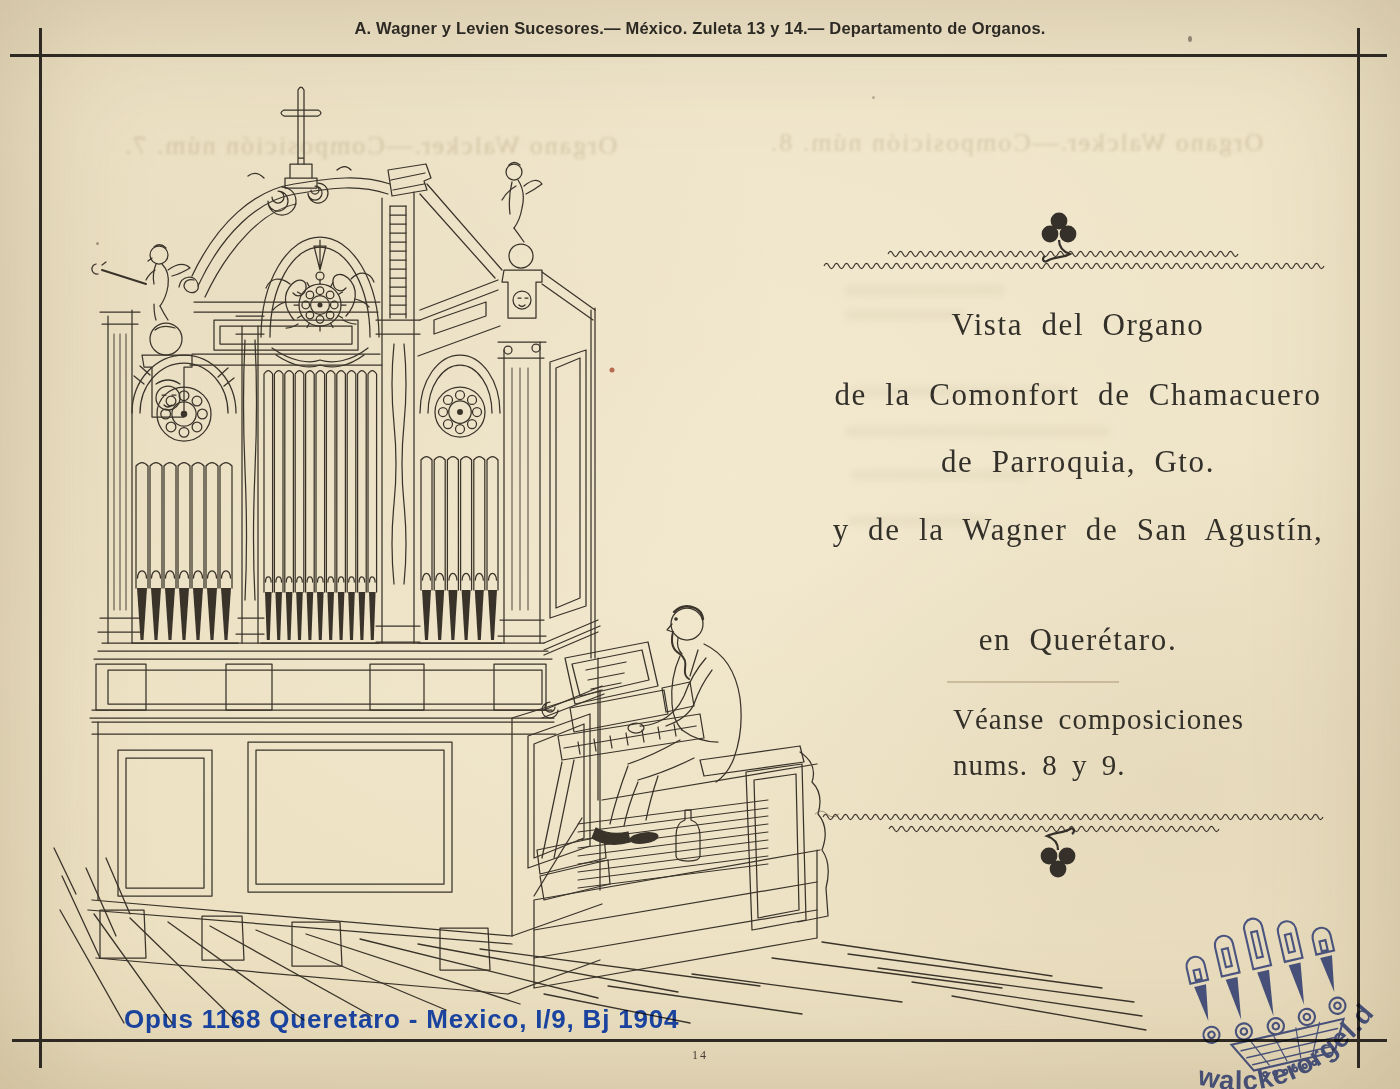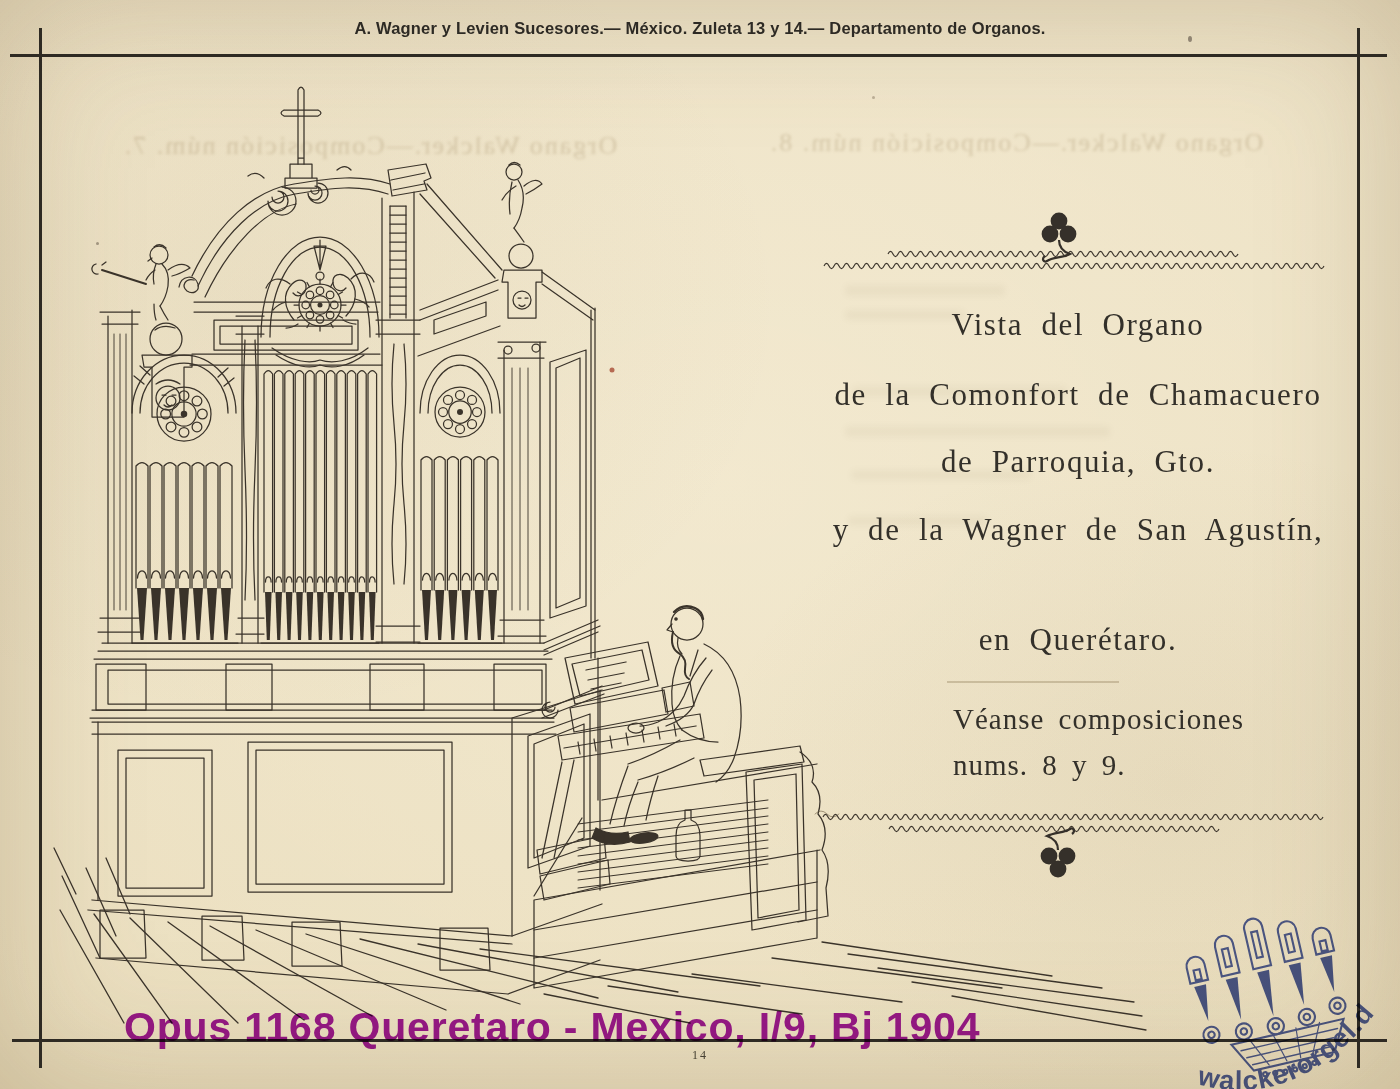--- a/index.html
+++ b/index.html
@@ -32,22 +32,22 @@
   .ornament.flip{transform:rotate(180deg);}
   
   .ghost{position:absolute;transform:scaleX(-1);filter:blur(1.4px);opacity:.26;
     color:#8d744a;font-family:"Liberation Serif",serif;font-size:26px;
     letter-spacing:2px;text-align:center;z-index:1;white-space:nowrap;}
   .smudge{position:absolute;background:#7a6747;opacity:.06;filter:blur(3px);z-index:1;border-radius:4px;}
   .faint-rule{position:absolute;left:947px;top:681px;width:172px;height:2px;
     background:#8d7a55;opacity:.35;filter:blur(.6px);z-index:1;}
   
   #opus-caption{position:absolute;left:124px;top:1004px;z-index:5;
-    font-family:"Liberation Sans",sans-serif;font-weight:bold;font-size:41px;
-    color:#a21caf;letter-spacing:.8px;mix-blend-mode:multiply;white-space:nowrap;}
+    font-family:"Liberation Sans",sans-serif;font-weight:bold;font-size:26px;
+    color:#1d4ed8;letter-spacing:.8px;mix-blend-mode:multiply;white-space:nowrap;}
   
   #page-number{position:absolute;left:640px;top:1048px;width:120px;text-align:center;
     font-family:"Liberation Serif",serif;font-size:12px;letter-spacing:2px;color:#464033;z-index:3;}
   
   #engraving{position:absolute;left:42px;top:58px;z-index:2;}
   #engraving path,#engraving line,#engraving circle,#engraving rect,#engraving ellipse,#engraving polygon
     {vector-effect:non-scaling-stroke;}
   
   #watermark{position:absolute;left:1172px;top:912px;width:214px;height:202px;
     transform:rotate(-13deg);z-index:6;mix-blend-mode:multiply;opacity:.9;}

